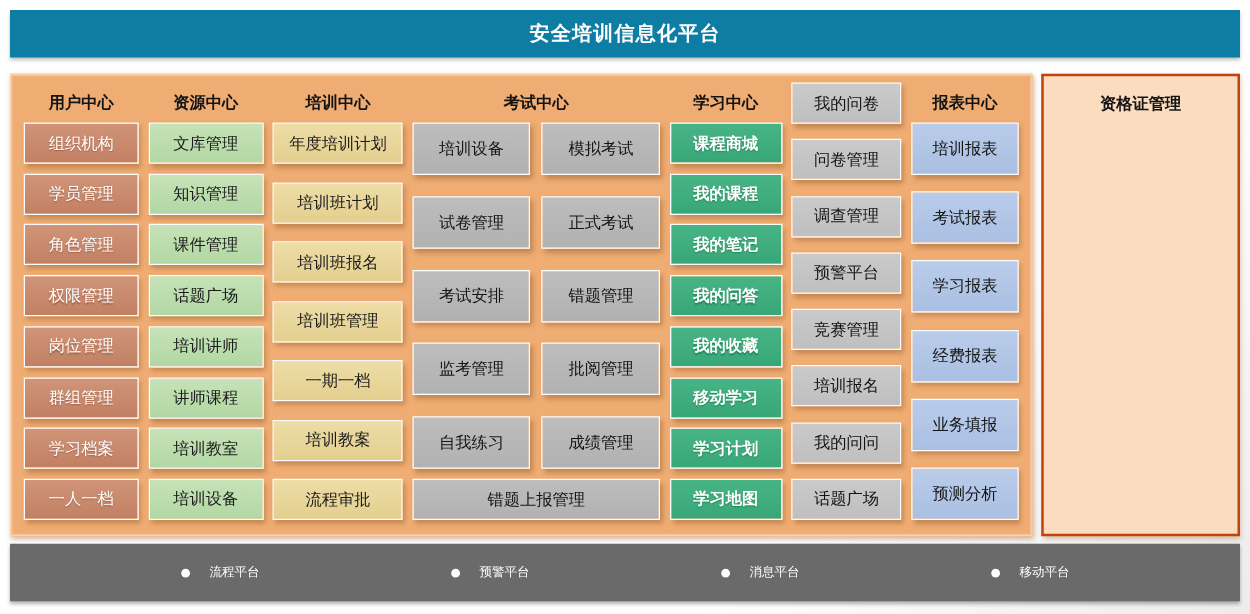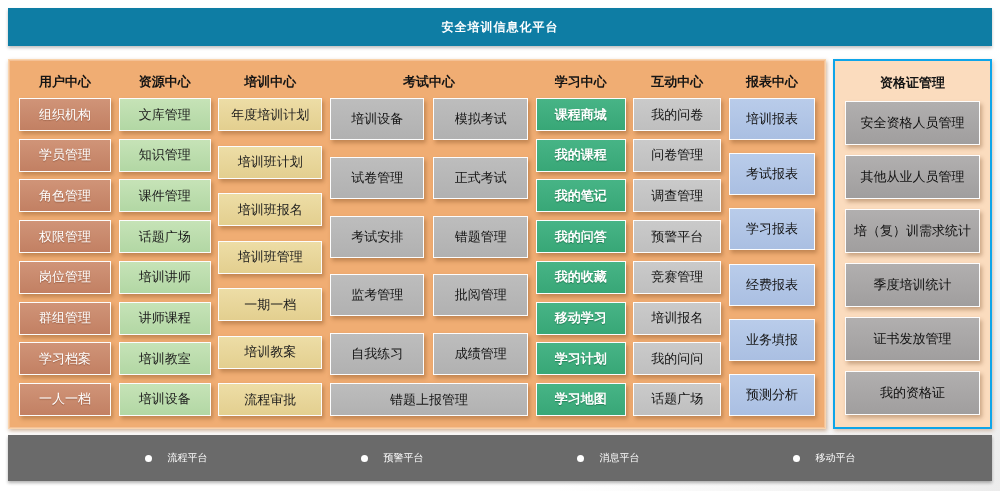--- a/index.html
+++ b/index.html
@@ -10,21 +10,21 @@
     overflow: hidden;
   }
   .page { padding:8px; width:1000px; height:491px; }
 
   
   .banner {
     height:38px; background:#0e7da4;
     display:flex; align-items:center; justify-content:center;
     box-shadow:0 2px 3px rgba(0,0,0,0.25);
   }
-  .banner-title { color:#ffffff; font-size:12px; font-weight:bold; letter-spacing:1px; }
+  .banner-title { color:#ffffff; font-size:16px; font-weight:bold; letter-spacing:1px; }
 
   
   .content { margin-top:13px; display:flex; height:370px; }
 
   .main-panel {
     width:818px; height:370px;
     background:#f0ad73;
     border:1px solid #f9d4ad;
     box-shadow:1px 2px 4px rgba(150,90,40,0.45), inset 0 0 0 1px rgba(255,255,255,0.25);
     padding:6px 10px 12px 10px;
@@ -70,21 +70,21 @@
     column-gap:9px; align-content:space-between;
   }
   .exam-grid .btn { height:42px; }
   .exam-full { margin-top:8px; }
   .exam-full .btn { height:33px; }
 
   
   .cert-panel {
     width:159px; height:370px; margin-left:7px;
     background:#fbdcbe;
-    border:2px solid #0ea5e9;
+    border:2px solid #c2410c;
     box-shadow:1px 2px 4px rgba(150,90,40,0.35);
     padding:4px 10px 12px 10px;
     display:flex; flex-direction:column;
   }
   .cert-panel .col-header { height:36px; }
   .cert-panel .btn { height:44px; font-size:13px; }
 
   
   .footer {
     margin-top:6px; height:46px; background:#6a6a6a;
@@ -181,21 +181,20 @@
             <div class="btn green">我的笔记</div>
             <div class="btn green">我的问答</div>
             <div class="btn green">我的收藏</div>
             <div class="btn green">移动学习</div>
             <div class="btn green">学习计划</div>
             <div class="btn green">学习地图</div>
           </div>
       </div>
 
       <div class="center-col col-interaction">
-        <div class="col-header">互动中心</div>
         <div class="col-items">
 
         <div class="btn graylt">我的问卷</div>
             <div class="btn graylt">问卷管理</div>
             <div class="btn graylt">调查管理</div>
             <div class="btn graylt">预警平台</div>
             <div class="btn graylt">竞赛管理</div>
             <div class="btn graylt">培训报名</div>
             <div class="btn graylt">我的问问</div>
             <div class="btn graylt">话题广场</div>
@@ -212,29 +211,20 @@
             <div class="btn blue tall">经费报表</div>
             <div class="btn blue tall">业务填报</div>
             <div class="btn blue tall">预测分析</div>
           </div>
       </div>
 
     </div>
 
     <div class="cert-panel">
       <div class="col-header">资格证管理</div>
-      <div class="col-items">
-
-      <div class="btn graydk">安全资格人员管理</div>
-          <div class="btn graydk">其他从业人员管理</div>
-          <div class="btn graydk">培（复）训需求统计</div>
-          <div class="btn graydk">季度培训统计</div>
-          <div class="btn graydk">证书发放管理</div>
-          <div class="btn graydk">我的资格证</div>
-        </div>
     </div>
 
   </div>
 
   <div class="footer">
 
       <div class="platform">
         <span class="dot"></span>
         <span class="platform-label">流程平台</span>
       </div>

